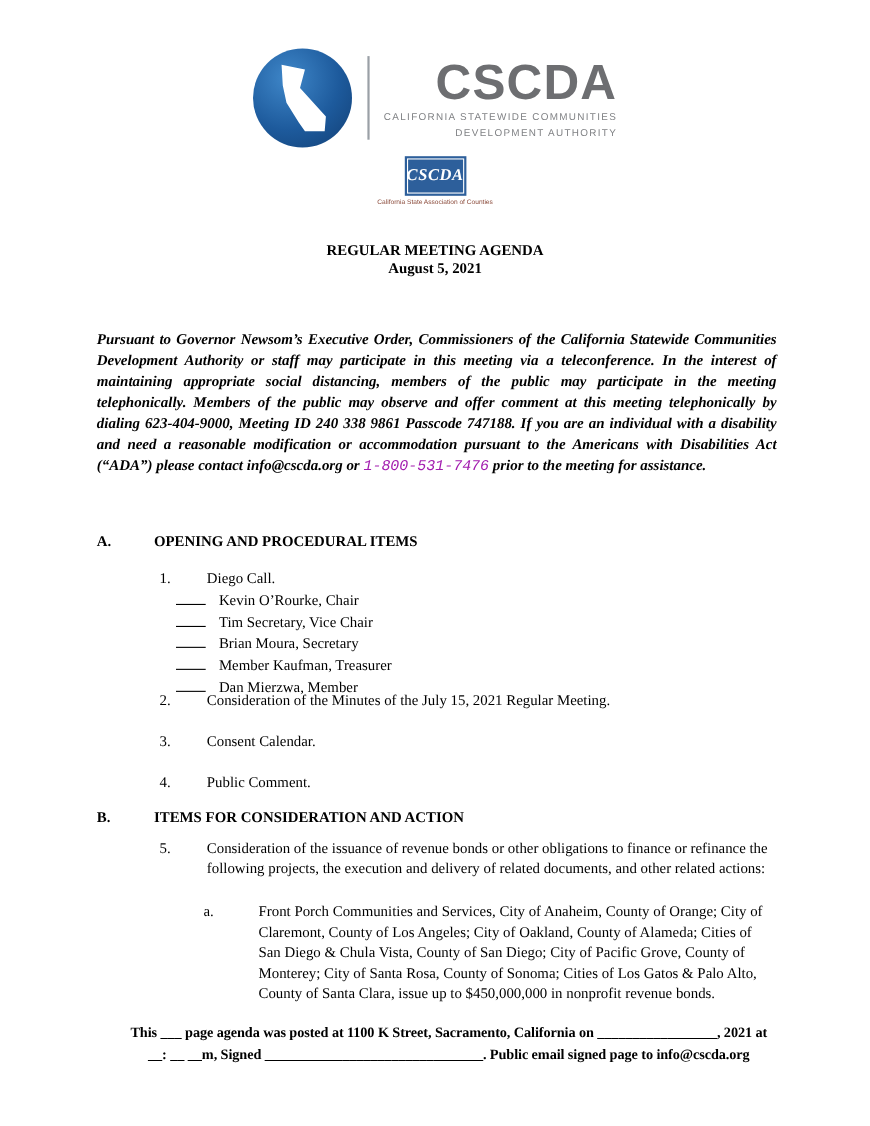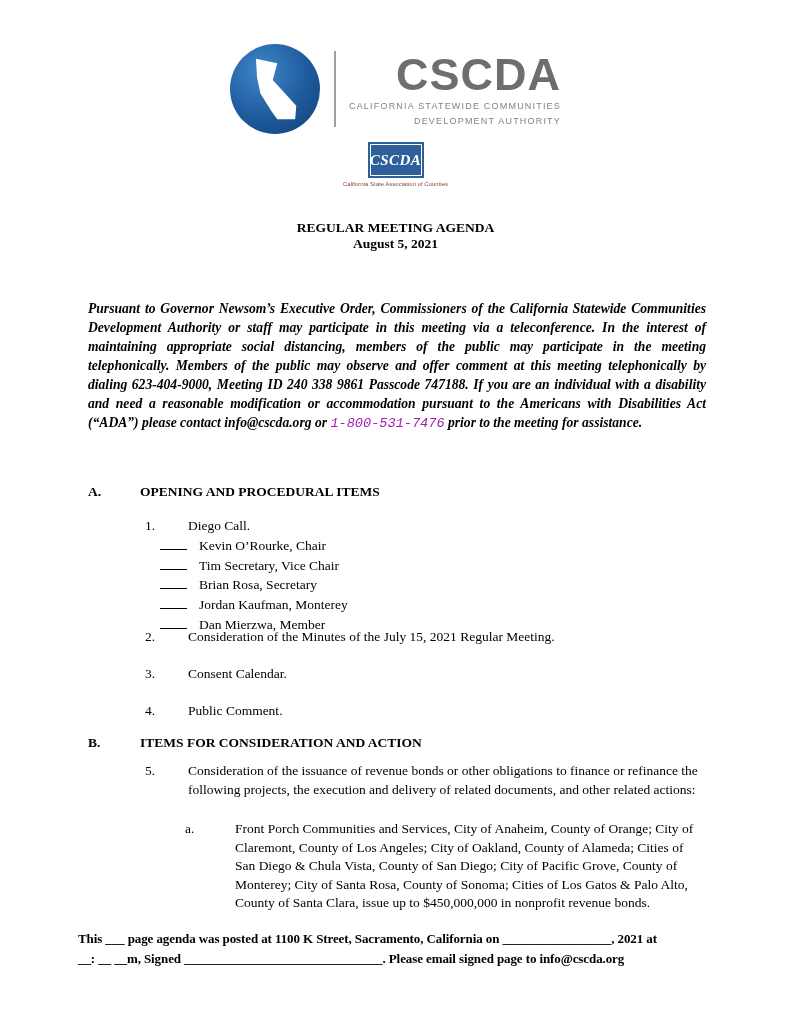--- a/index.html
+++ b/index.html
@@ -66,21 +66,21 @@
   .roll-col1 .blank { margin-right:12px; }
   .roll-col2 .blank { margin-right:18px; }
 
   .subitem { position:absolute; top:820px; left:185px; display:flex; font-size:13.5px; line-height:18.5px; }
   .subitem-letter { width:50px; flex:none; }
   .subitem-body { width:460px; }
 
   
   .footer { position:absolute; top:929px; left:78px; width:660px;
     font-weight:bold; font-size:13px; letter-spacing:-0.1px; line-height:19.5px; }
-  .footer div { white-space:nowrap; }
+  .footer div { white-space:nowrap;text-align:center; }
 </style>
 </head>
 <body>
 
 <div class="page">
 
   <div class="cscda-logo">
     <div class="logo-circle">
       <svg width="56" height="68" viewBox="0 0 50 60">
         <path d="M8,3 L27,7 L23,22 L44,45 L43,57 L27,57 L22,50 L12,34 L9,20 Z" fill="#ffffff"></path>
@@ -119,22 +119,22 @@
 
   <div class="item item-1">
     <span class="item-number">1.</span>
     <span class="item-body">Diego Call.</span>
   </div>
 
   <div class="rollcall">
     <div class="roll-col1">
       <div class="roll-row"><span class="blank"></span><span>Kevin O’Rourke, Chair</span></div>
       <div class="roll-row"><span class="blank"></span><span>Tim Secretary, Vice Chair</span></div>
-      <div class="roll-row"><span class="blank"></span><span>Brian Rosa, Secretary</span></div>
-      <div class="roll-row"><span class="blank"></span><span>Jordan Kaufman, Monterey</span></div>
+      <div class="roll-row"><span class="blank"></span><span>Brian Moura, Secretary</span></div>
+      <div class="roll-row"><span class="blank"></span><span>Member Kaufman, Treasurer</span></div>
       <div class="roll-row"><span class="blank"></span><span>Dan Mierzwa, Member</span></div>
     </div>
   </div>
 
   <div class="item item-2">
     <span class="item-number">2.</span>
     <span class="item-body">Consideration of the Minutes of the July 15, 2021 Regular Meeting.</span>
   </div>
 
   <div class="item item-3">
@@ -157,16 +157,16 @@
     <span class="item-body">Consideration of the issuance of revenue bonds or other obligations to finance or refinance the following projects, the execution and delivery of related documents, and other related actions:</span>
   </div>
 
   <div class="subitem">
     <span class="subitem-letter">a.</span>
     <span class="subitem-body">Front Porch Communities and Services, City of Anaheim, County of Orange; City of Claremont, County of Los Angeles; City of Oakland, County of Alameda; Cities of San Diego &amp; Chula Vista, County of San Diego; City of Pacific Grove, County of Monterey; City of Santa Rosa, County of Sonoma; Cities of Los Gatos &amp; Palo Alto, County of Santa Clara, issue up to $450,000,000 in nonprofit revenue bonds.</span>
   </div>
 
   <div class="footer">
     <div>This ___ page agenda was posted at 1100 K Street, Sacramento, California on _________________, 2021 at</div>
-    <div>__: __ __m, Signed _______________________________.  Please email signed page to info@cscda.org</div>
+    <div>__: __ __m, Signed _______________________________.  Public email signed page to info@cscda.org</div>
   </div>
 
 </div>
 
 </body></html>

